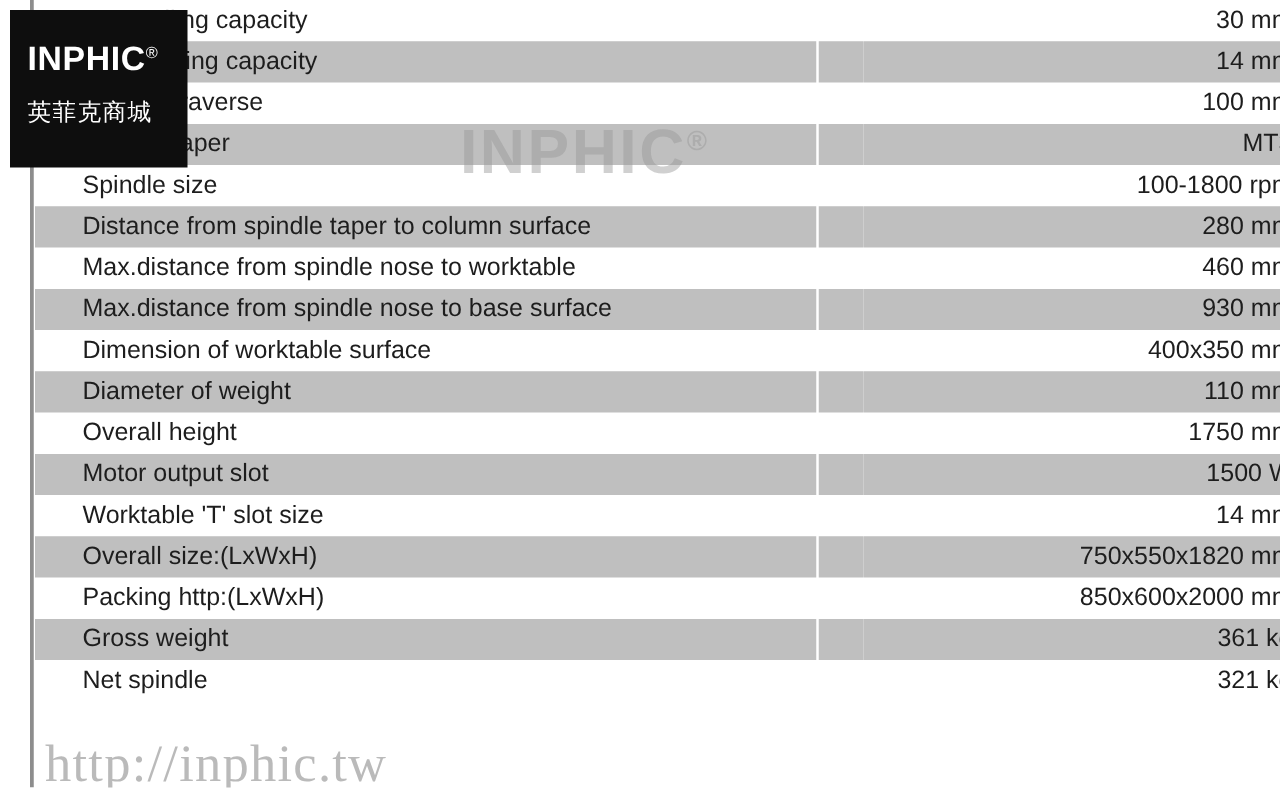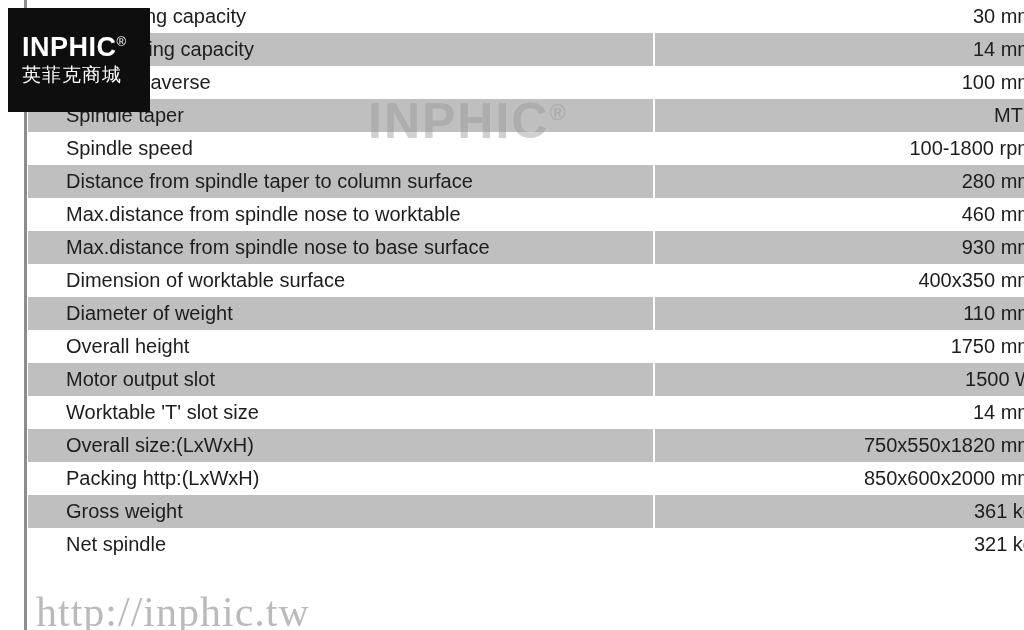--- a/index.html
+++ b/index.html
@@ -106,40 +106,40 @@
     font-family: "Liberation Serif", serif;
     margin-top: 13px;
   }
 
   
   #logo-badge {
     position: absolute;
     top: 8px;
     left: 8px;
     width: 142px;
-    height: 104px;
+    height: 126px;
     background: #0e0e0e;
     z-index: 6;
     color: #ffffff;
     box-sizing: border-box;
     padding: 26px 0 0 14px;
   }
   #logo-badge .brand {
     font-size: 27px;
     font-weight: bold;
     letter-spacing: 0.5px;
     line-height: 1;
   }
   #logo-badge .brand sup {
     font-size: 13px;
     vertical-align: super;
     font-weight: normal;
   }
   #logo-badge .brand-cn {
-    margin-top: 4px;
+    margin-top: 20px;
     font-size: 19px;
     line-height: 1;
     letter-spacing: 1px;
   }
 </style>
 </head>
 <body>
 
 <div id="left-rule"></div>
 
@@ -155,21 +155,21 @@
       </tr>
       <tr class="plain">
         <td class="param">Spindle traverse</td>
         <td class="value">100 mm</td>
       </tr>
       <tr class="shaded">
         <td class="param">Spindle taper</td>
         <td class="value">MT3</td>
       </tr>
       <tr class="plain tall">
-        <td class="param">Spindle speed</td>
+        <td class="param">Spindle size</td>
         <td class="value">100-1800 rpm</td>
       </tr>
       <tr class="shaded">
         <td class="param">Distance from spindle taper to column surface</td>
         <td class="value">280 mm</td>
       </tr>
       <tr class="plain">
         <td class="param">Max.distance from spindle nose to worktable</td>
         <td class="value">460 mm</td>
       </tr>

